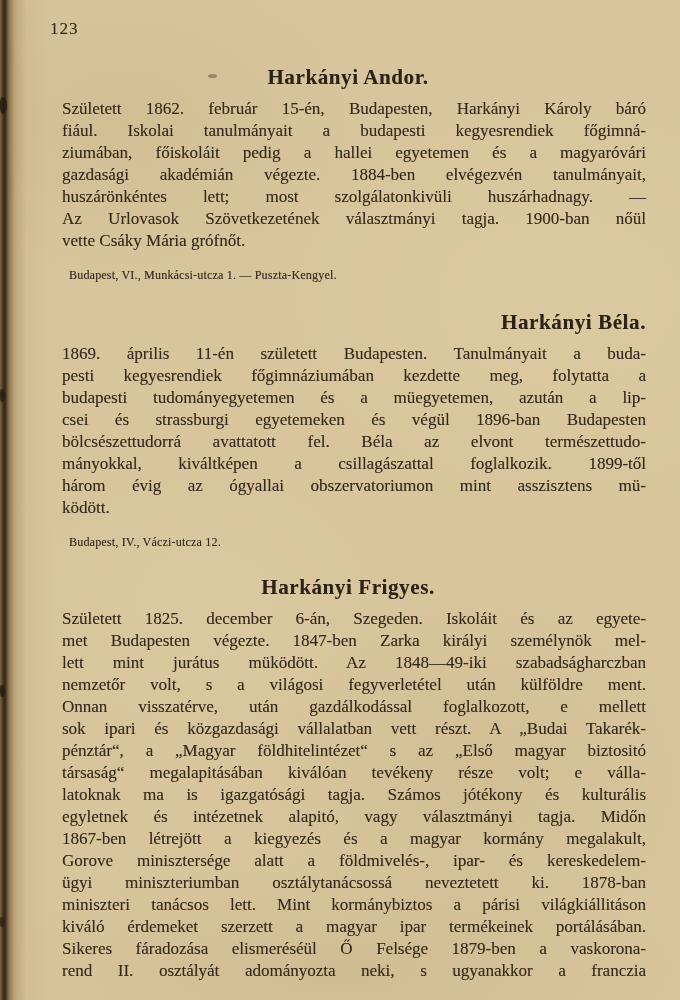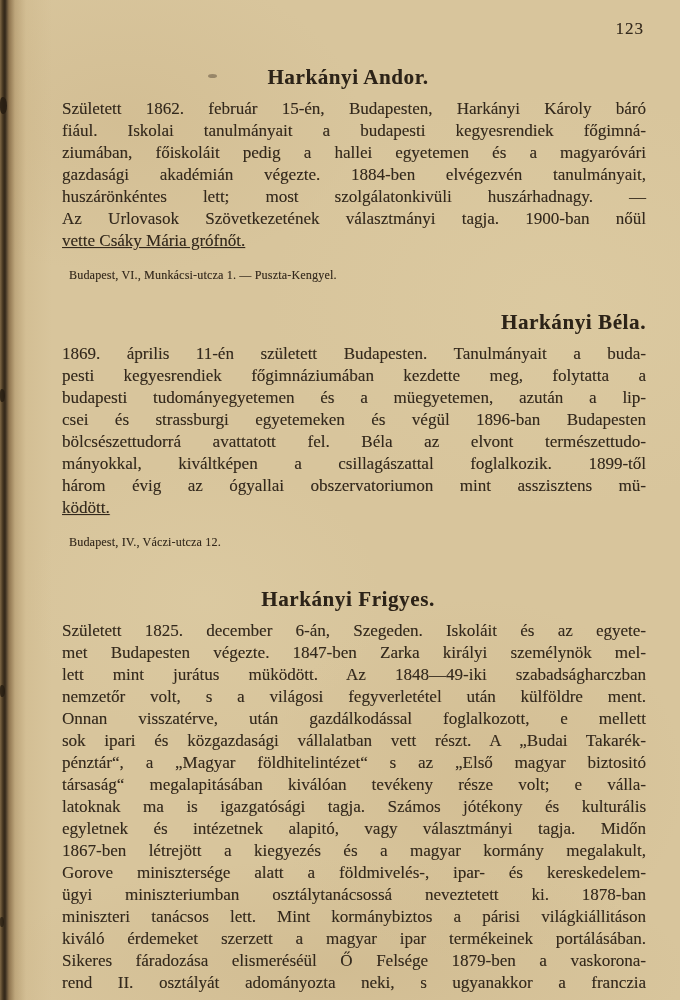--- a/index.html
+++ b/index.html
@@ -34,39 +34,39 @@
   .speck.s1{left:0;top:97px;width:7px;height:17px;opacity:.85;}
   .speck.s2{left:0;top:389px;width:5px;height:13px;opacity:.8;}
   .speck.s3{left:0;top:685px;width:5px;height:12px;opacity:.8;}
   .speck.s4{left:0;top:917px;width:4px;height:10px;opacity:.7;}
   .speck.s5{left:208px;top:74px;width:9px;height:4px;opacity:.35;border-radius:50%;}
   .content{
     position:absolute;left:50px;top:18px;width:596px;
     text-shadow:.3px .3px 0 rgba(62,47,27,.35);
   }
   .pageno{
-    text-align:right;font-size:17px;letter-spacing:1px;
+    text-align:left;font-size:17px;letter-spacing:1px;
     height:22px;line-height:22px;padding-right:2px;
   }
   .heading{
     text-align:center;font-weight:700;font-size:21px;
     letter-spacing:.6px;color:#2c2318;
     height:26px;line-height:26px;
   }
   .h-andor{margin-top:24px;}
   .h-bela{margin-top:24px;text-align:right;}
-  .h-frigyes{margin-top:34px;}
+  .h-frigyes{margin-top:22px;}
   .para{margin-top:8px;}
   .line{
     font-size:17px;height:22px;line-height:22px;
     text-align:justify;text-align-last:justify;
     white-space:normal;
     margin-left:12px;
   }
-  .line.noj{text-align:left;text-align-last:left;text-decoration:underline;}
+  .line.noj{text-align:left;text-align-last:left;}
   .address{
     font-size:12px;height:19px;line-height:19px;
     padding-left:19px;margin-top:14px;letter-spacing:.2px;
   }
 </style>
 </head>
 <body>
 
 <div class="page">
   <div class="edge-shadow"></div>

